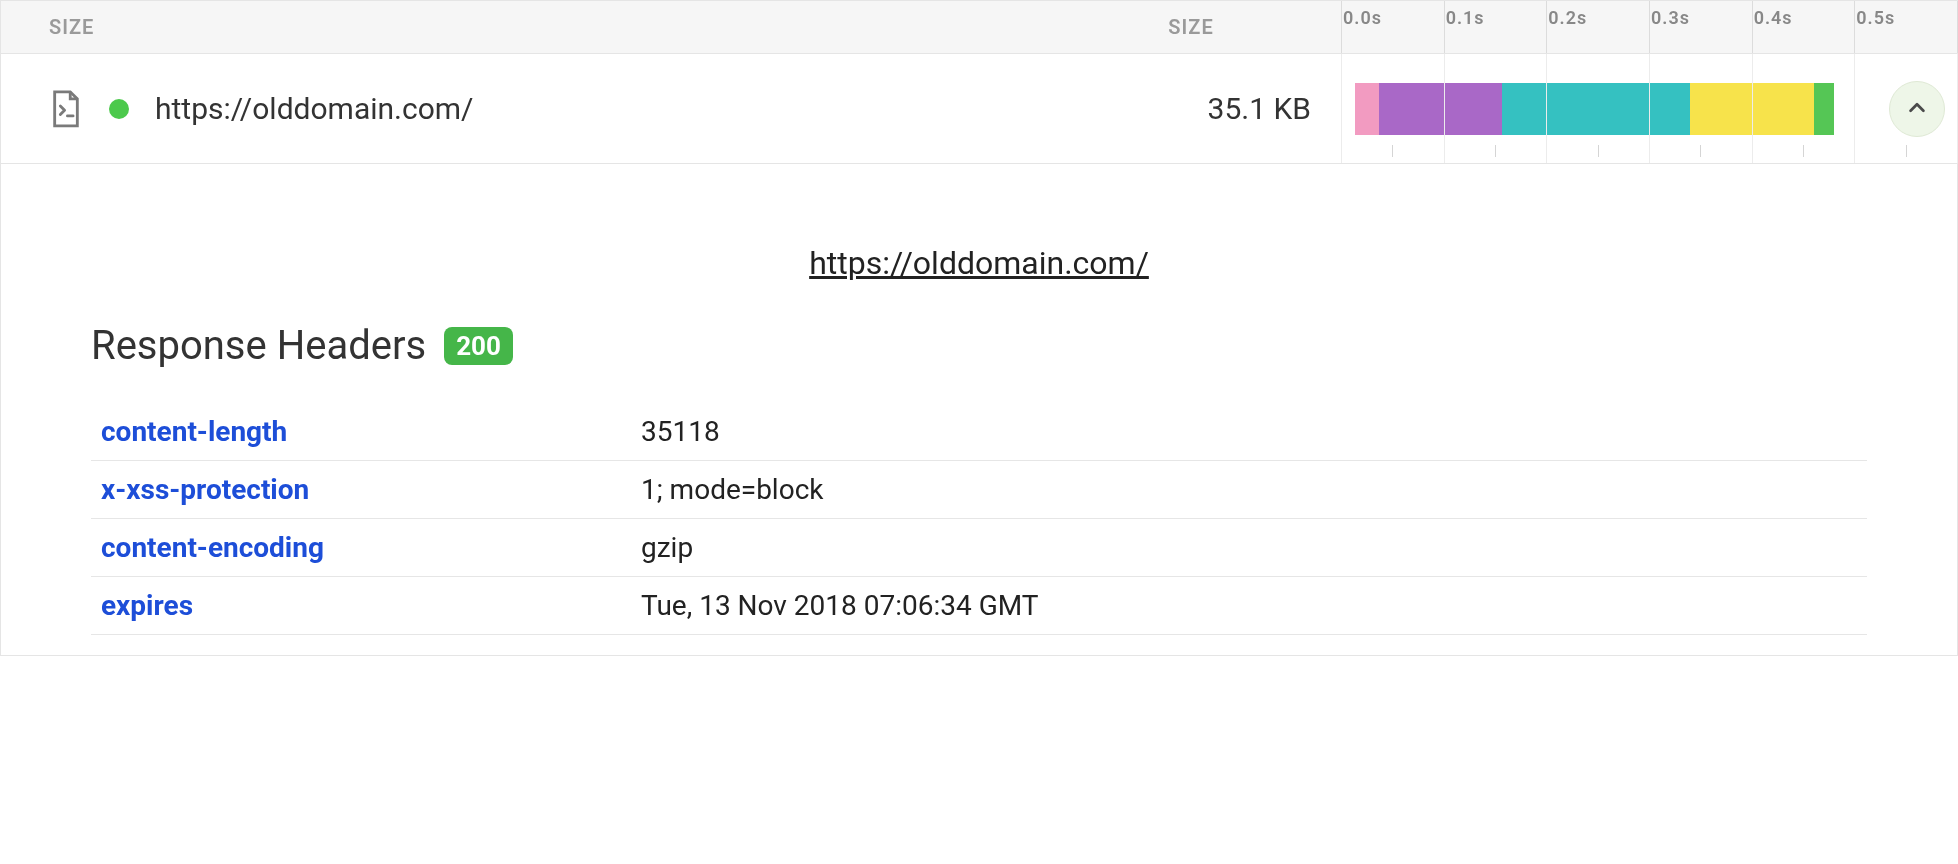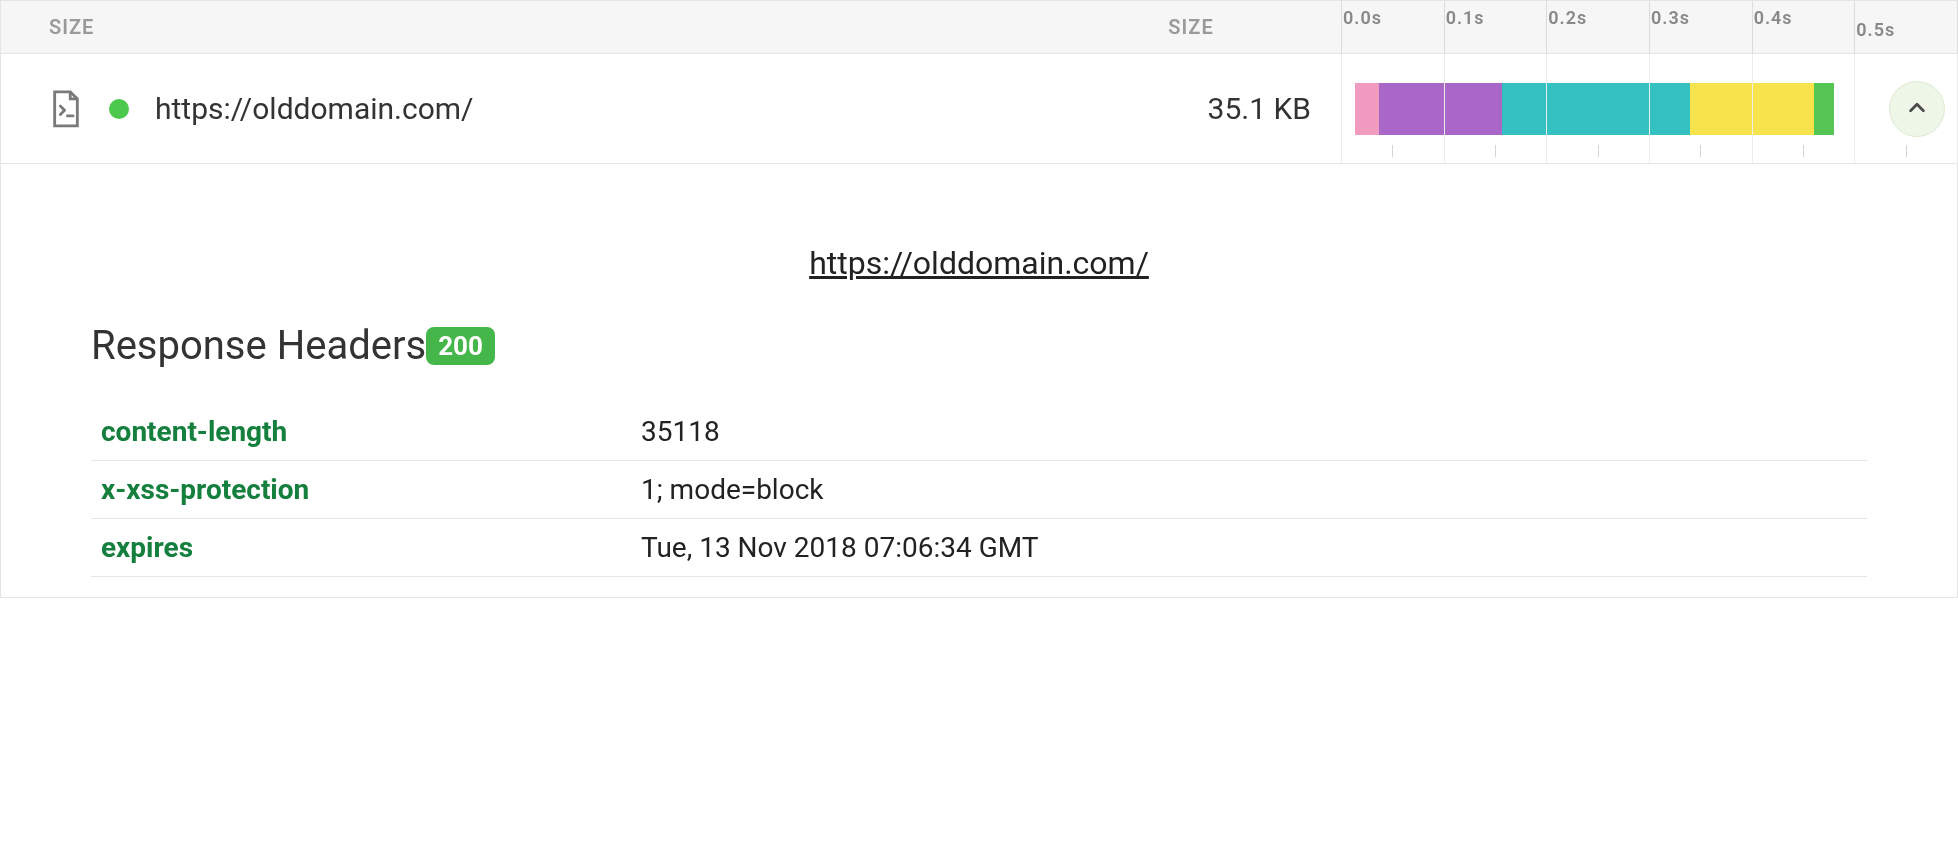--- a/index.html
+++ b/index.html
@@ -81,21 +81,21 @@
   }
   .url-link {
     display:block;
     text-align:center;
     font-size: 32px;
     text-decoration: underline;
     color:#222;
     margin-bottom: 40px;
   }
   .section-title-row {
-    display:flex; align-items:center; 
+    display:flex; align-items:center; gap: 18px;
     margin-bottom: 34px;
   }
   .section-title {
     font-size: 40px;
     font-weight: 400;
     color:#333;
   }
   .status-badge {
     background:#45b649;
     color:#fff;
@@ -111,21 +111,21 @@
     font-size: 28px;
   }
   table.headers td {
     padding: 12px 10px;
     border-bottom: 1px solid #e6e6e6;
     vertical-align: middle;
   }
   table.headers td.k {
     font-weight: 700;
     width: 540px;
-    color:#15803d;
+    color:#1d4ed8;
   }
   table.headers td.v {
     color:#222;
     position:relative;
   }
 
   .arrow-annot {
     position:absolute;
     left: 370px;
     top: 50%;
@@ -167,21 +167,21 @@
           <div class="label" style="left: 0%;">0.0s</div>
           <div class="vline" style="left: 16.6667%;"></div>
           <div class="label" style="left: 16.6667%;">0.1s</div>
           <div class="vline" style="left: 33.3333%;"></div>
           <div class="label" style="left: 33.3333%;">0.2s</div>
           <div class="vline" style="left: 50%;"></div>
           <div class="label" style="left: 50%;">0.3s</div>
           <div class="vline" style="left: 66.6667%;"></div>
           <div class="label" style="left: 66.6667%;">0.4s</div>
           <div class="vline" style="left: 83.3333%;"></div>
-          <div class="label" style="left: 83.3333%; margin-top: 12px;">0.5s</div>
+          <div class="label" style="left: 83.3333%;">0.5s</div>
           <div class="vline" style="left: 100%;"></div>
         </div>
     </div>
   </div>
 
   <div class="file-row">
     <div class="col-file">
       <span class="file-icon">
         <svg viewBox="0 0 24 28" fill="none" stroke="#7a7a7a" stroke-width="2">
           <path d="M4 2 h11 l5 5 v19 h-16 z" fill="#fff"></path>
@@ -240,20 +240,24 @@
       <tbody id="headers-body">
           <tr>
             <td class="k">content-length</td>
             <td class="v">35118</td>
           </tr>
           <tr>
             <td class="k">x-xss-protection</td>
             <td class="v">1; mode=block</td>
           </tr>
           <tr>
+            <td class="k">content-encoding</td>
+            <td class="v">gzip</td>
+          </tr>
+          <tr>
             <td class="k">expires</td>
             <td class="v">Tue, 13 Nov 2018 07:06:34 GMT</td>
           </tr>
         </tbody>
     </table>
   </div>
 
 </div>
 
 </body></html>

